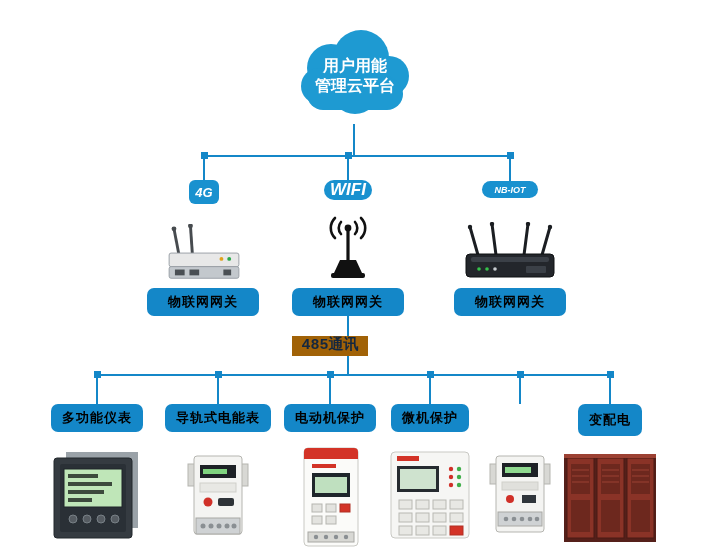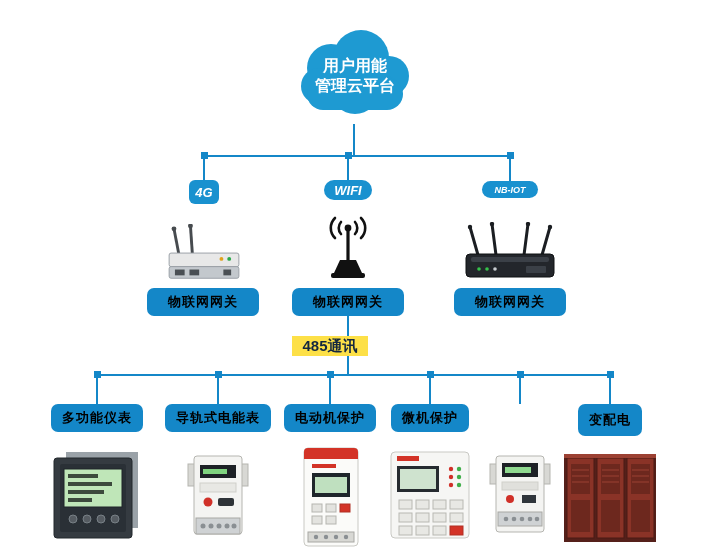--- a/index.html
+++ b/index.html
@@ -22,21 +22,21 @@
   }
   .cloud-wrap { position:absolute; left:283px; top:26px; width:144px; height:102px; }
   .cloud-wrap svg { position:absolute; left:0; top:0; width:100%; height:100%; }
   .cloud-text {
     position:absolute; left:0; top:30px; width:100%; text-align:center;
     color:#ffffff; font-weight:bold; font-size:16px; line-height:20px; z-index:2;
   }
   .bus-label {
     position:absolute; left:292px; top:336px; width:76px; height:20px;
     line-height:20px; text-align:center; font-weight:bold; font-size:15px;
-    color:#14273f; background:#fde047; z-index:3;
+    color:#14273f; background:#a16207; z-index:3;font-family:Liberation Mono, monospace;
   }
   .img { position:absolute; }
   .img svg { width:100%; height:100%; display:block; }
 </style>
 </head>
 <body>
 
 <div class="canvas">
 
   <div class="cloud-wrap">
@@ -60,21 +60,21 @@
   <div class="line" style="left:353px; top:124px; width:2px; height:32px;"></div>
   <div class="line" style="left:204px; top:155px; width:308px; height:2px;"></div>
   <div class="node" style="left:201px; top:152px;"></div>
   <div class="node" style="left:345px; top:152px;"></div>
   <div class="node" style="left:507px; top:152px;"></div>
   <div class="line" style="left:203px; top:156px; width:2px; height:25px;"></div>
   <div class="line" style="left:347px; top:156px; width:2px; height:25px;"></div>
   <div class="line" style="left:509px; top:156px; width:2px; height:25px;"></div>
 
   <div class="badge" style="left:189px; top:180px; width:30px; height:24px; border-radius:6px; font-size:13px;">4G</div>
-  <div class="badge" style="left:324px; top:180px; width:48px; height:20px; border-radius:10px; font-size:13px;">WIFI</div>
+  <div class="badge" style="left:324px; top:180px; width:48px; height:20px; border-radius:10px; font-size:17px;">WIFI</div>
   <div class="badge" style="left:482px; top:181px; width:56px; height:17px; border-radius:9px; font-size:9px;">NB-IOT</div>
 
   <div class="img" style="left:164px; top:224px; width:80px; height:62px;">
     <svg viewBox="0 0 80 64">
       <line x1="14" y1="31" x2="9" y2="5" stroke="#474b4f" stroke-width="3"></line>
       <circle cx="9" cy="5" r="2.5" fill="#474b4f"></circle>
       <line x1="28" y1="31" x2="26" y2="2" stroke="#474b4f" stroke-width="3"></line>
       <circle cx="26" cy="2" r="2.5" fill="#474b4f"></circle>
       <rect x="4" y="30" width="72" height="14" rx="2" fill="#e8e8e8" stroke="#9aa0a6"></rect>
       <rect x="4" y="44" width="72" height="12" rx="2" fill="#c3c8cd" stroke="#9aa0a6"></rect>

